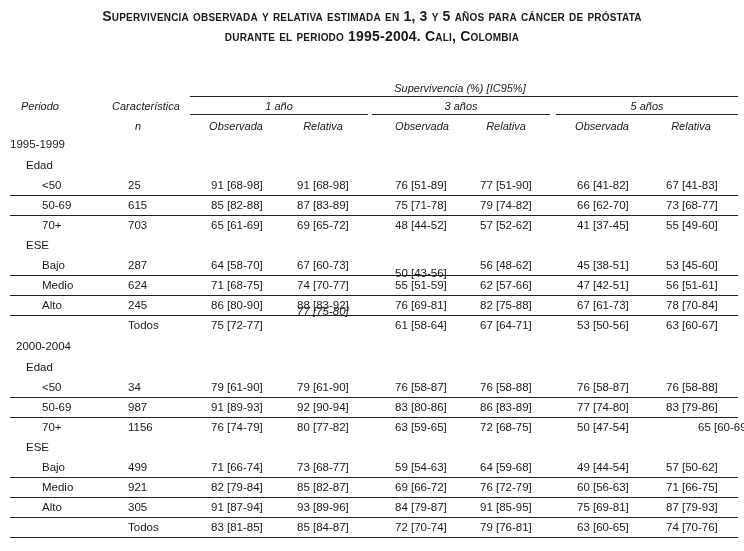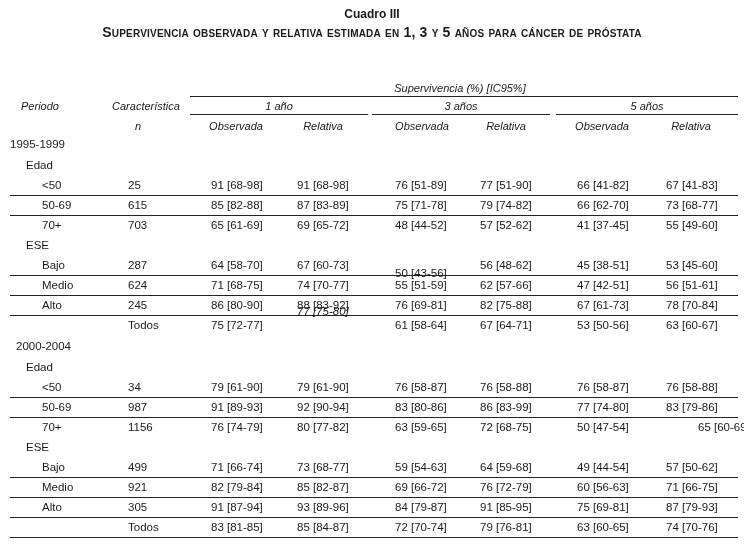--- a/index.html
+++ b/index.html
@@ -9,22 +9,22 @@
   .cuadro { font-size:12px; font-weight:bold; line-height:16px; }
   .ttl { font-size:14px; font-weight:bold; line-height:20px; font-variant:small-caps; letter-spacing:0.2px; }
   .hdr { position:absolute; font-style:italic; font-size:11px; line-height:14px; text-align:center; }
   .hline { position:absolute; height:1px; background:#222; }
   .cell { position:absolute; font-size:11.5px; line-height:14px; white-space:nowrap; }
 </style>
 </head>
 <body>
 
 <div class="title-block">
-  <div class="cuadro">Cuadro III</div>
   <div class="ttl">Supervivencia observada y relativa estimada en 1, 3 y 5 años para cáncer de próstata</div>
+  <div class="ttl">durante el periodo 1995-2004. Cali, Colombia</div>
 </div>
 
 <div class="hdr" style="left:290px; top:81px; width:340px;">Supervivencia (%) [IC95%]</div>
 <div class="hline" style="left:190px; top:96px; width:548px;"></div>
 
 <div class="hdr" style="left:10px; top:99px; width:60px;">Periodo</div>
 <div class="hdr" style="left:106px; top:99px; width:80px;">Característica</div>
 <div class="hdr" style="left:190px; top:99px; width:178px;">1 año</div>
 <div class="hdr" style="left:372px; top:99px; width:178px;">3 años</div>
 <div class="hdr" style="left:556px; top:99px; width:182px;">5 años</div>
@@ -114,21 +114,21 @@
     <div class="cell" style="left: 395px; top: 380px;">76 [58-87]</div>
     <div class="cell" style="left: 480px; top: 380px;">76 [58-88]</div>
     <div class="cell" style="left: 577px; top: 380px;">76 [58-87]</div>
     <div class="cell" style="left: 666px; top: 380px;">76 [58-88]</div>
     <div class="hline" style="left: 10px; top: 397px; width: 728px;"></div>
     <div class="cell" style="left: 42px; top: 400px;">50-69</div>
     <div class="cell" style="left: 128px; top: 400px;">987</div>
     <div class="cell" style="left: 211px; top: 400px;">91 [89-93]</div>
     <div class="cell" style="left: 297px; top: 400px;">92 [90-94]</div>
     <div class="cell" style="left: 395px; top: 400px;">83 [80-86]</div>
-    <div class="cell" style="left: 480px; top: 400px;">86 [83-99]</div>
+    <div class="cell" style="left: 480px; top: 400px;">86 [83-89]</div>
     <div class="cell" style="left: 577px; top: 400px;">77 [74-80]</div>
     <div class="cell" style="left: 666px; top: 400px;">83 [79-86]</div>
     <div class="hline" style="left: 10px; top: 417px; width: 728px;"></div>
     <div class="cell" style="left: 42px; top: 420px;">70+</div>
     <div class="cell" style="left: 128px; top: 420px;">1156</div>
     <div class="cell" style="left: 211px; top: 420px;">76 [74-79]</div>
     <div class="cell" style="left: 297px; top: 420px;">80 [77-82]</div>
     <div class="cell" style="left: 395px; top: 420px;">63 [59-65]</div>
     <div class="cell" style="left: 480px; top: 420px;">72 [68-75]</div>
     <div class="cell" style="left: 577px; top: 420px;">50 [47-54]</div>

